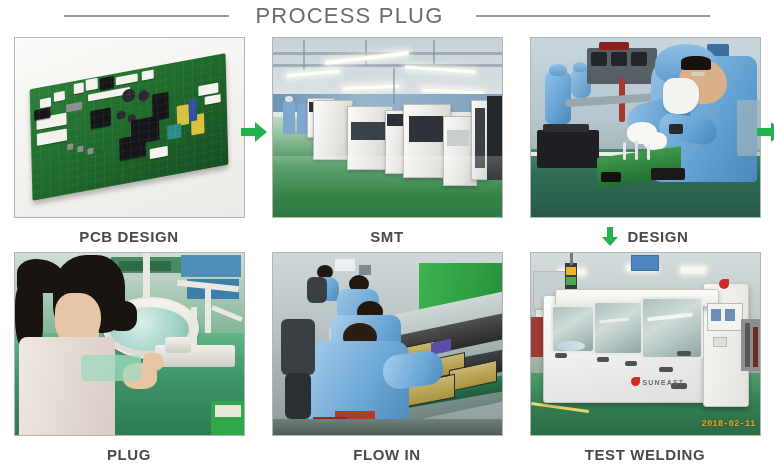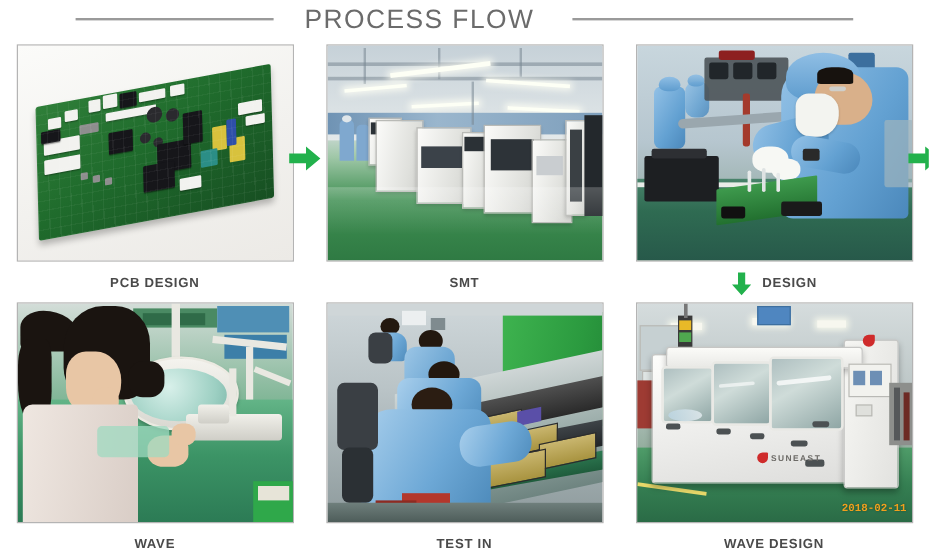--- a/index.html
+++ b/index.html
@@ -66,21 +66,21 @@
   }
   .caption-row {
     margin-top: 7px;
     display: flex;
     align-items: center;
     justify-content: center;
     gap: 8px;
     height: 22px;
   }
   .caption {
-    font-size: 11px;
+    font-size: 15px;
     font-weight: bold;
     color: #4a4a4a;
     letter-spacing: 0.6px;
     white-space: nowrap;
   }
 
   
   .arrow {
     position: absolute;
     width: 28px; height: 24px;
@@ -189,21 +189,21 @@
   .ww-stamp { position:absolute; color:#f0a01e; font-size:9px; font-weight:bold;
     font-family:"Liberation Mono", monospace; white-space:nowrap;
     text-shadow:0 0 2px rgba(0,0,0,.35); }
   .ww-light { position:absolute; background:#f7f7ef; box-shadow:0 0 5px 2px rgba(255,255,240,.8); }
 </style>
 </head>
 <body>
 
 <div class="header">
   <div class="rule rule-left"></div>
-  <div class="page-title">PROCESS FLOW</div>
+  <div class="page-title">PROCESS PLUG</div>
   <div class="rule rule-right"></div>
 </div>
 
 <div class="flow-grid">
 
   <div class="cell">
     <div class="photo">
       <div class="pcb-bg"></div>
       <div class="pcb-board">
 
@@ -398,21 +398,21 @@
       <div class="ts-shirt" style="left:4px;  top:84px; width:96px; height:100px;"></div>
       <div class="ts-skin" style="left:108px;top:110px; width:34px; height:26px; border-radius:40%;"></div>
       <div class="ts-skin" style="left:128px;top:100px; width:20px; height:18px; border-radius:40%;"></div>
 
       <div class="ts-arm" style="left:66px; top:102px; width:60px; height:26px; background:#9fd9c0; opacity:.75; border-radius:4px;"></div>
 
       <div class="ts-arm" style="left:196px; top:148px; width:34px; height:34px; background:#2fa84a;"></div>
       <div class="ts-arm" style="left:200px; top:152px; width:26px; height:12px; background:#e7e4d8;"></div>
     </div>
     <div class="caption-row">
-      <span class="caption">WAVE</span>
+      <span class="caption">PLUG</span>
     </div>
 
   </div>
 
   <div class="cell">
     <div class="photo">
       <div class="pi-bg"></div>
       <div class="pi-green-wall"></div>
 
       <div class="pi-belt" style="left:0; top:0; width:100%; height:10px; background:#cfd6d8;"></div>
@@ -444,21 +444,21 @@
       <div class="pi-worker" style="left:110px;top:100px; width:60px; height:34px; border-radius:16px; transform:rotate(-8deg);"></div>
       <div class="pi-chair" style="left:8px;  top:66px; width:34px; height:56px;"></div>
       <div class="pi-chair" style="left:12px; top:120px; width:26px; height:46px; background:#2b3034;"></div>
 
       <div class="pi-belt" style="left:62px; top:158px; width:40px; height:14px; background:#b3372c;"></div>
       <div class="pi-belt" style="left:40px; top:164px; width:34px; height:12px; background:#8d2b22;"></div>
 
       <div class="pi-belt" style="left:0; bottom:0; width:100%; height:16px; background:linear-gradient(#6f7f7c,#4e5d5a);"></div>
     </div>
     <div class="caption-row">
-      <span class="caption">TEST IN</span>
+      <span class="caption">FLOW IN</span>
     </div>
 
   </div>
 
   <div class="cell">
     <div class="photo">
       <div class="ww-bg"></div>
 
       <div class="ww-light" style="left:28px; top:16px; width:26px; height:6px;"></div>
       <div class="ww-light" style="left:96px; top:12px; width:30px; height:6px;"></div>
@@ -507,17 +507,17 @@
       <div class="ww-handle" style="left:26px; top:88px; width:28px; height:10px;
             background:linear-gradient(90deg,#bcd6e4,#e6eef2); border-radius:50%; opacity:.8;"></div>
 
       <div class="ww-panel" style="left:210px; top:66px; width:20px; height:52px; background:#8d8f8c; border:none;"></div>
       <div class="ww-panel" style="left:214px; top:70px; width:5px; height:44px; background:#55585a; border:none;"></div>
       <div class="ww-panel" style="left:222px; top:74px; width:5px; height:40px; background:#6d2a24; border:none;"></div>
 
       <div class="ww-stamp" style="right:4px; bottom:6px;">2018-02-11</div>
     </div>
     <div class="caption-row">
-      <span class="caption">WAVE DESIGN</span>
+      <span class="caption">TEST WELDING</span>
     </div>
   </div>
 
 </div>
 
 </body></html>

